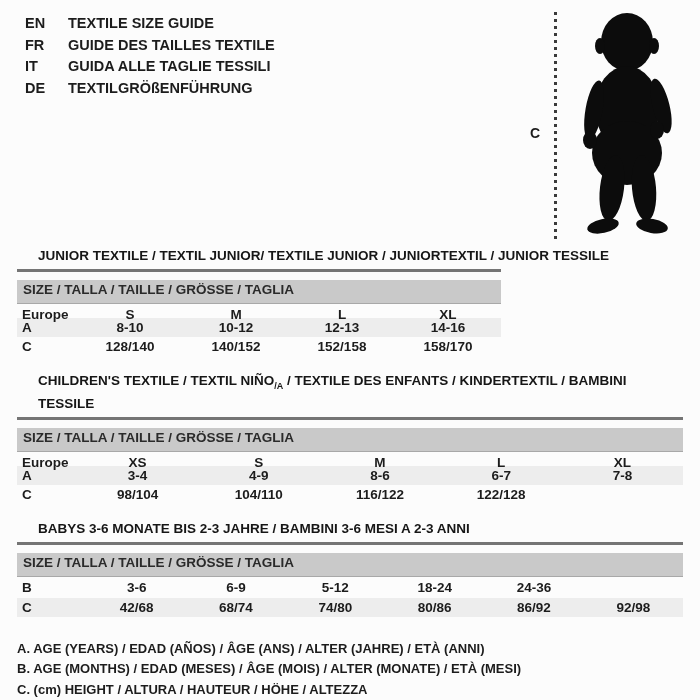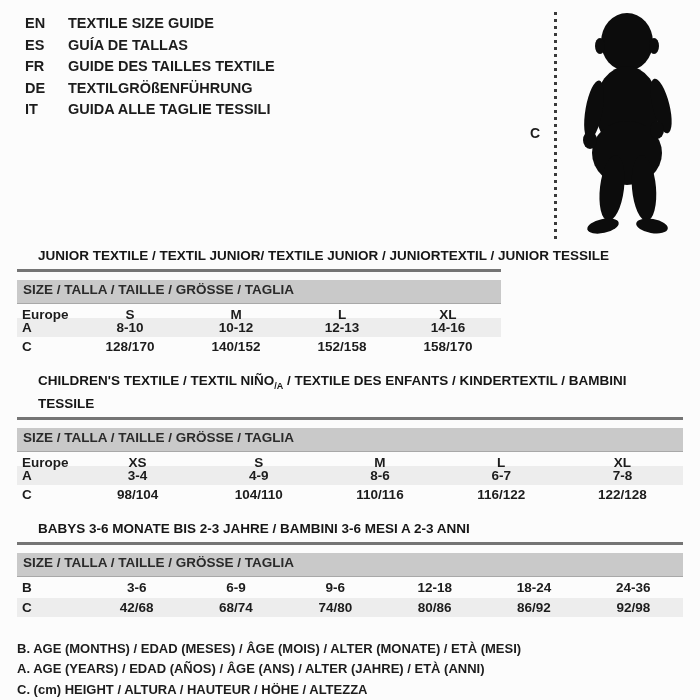--- a/index.html
+++ b/index.html
@@ -45,34 +45,30 @@
 <body>
 
 <div class="page">
 
   <div class="lang-list">
     <div class="lang-row">
       <span class="lang-code">EN</span>
       <span>TEXTILE SIZE GUIDE</span>
     </div>
     <div class="lang-row">
-      <span class="lang-code">ES</span>
-      <span>GUÍA DE TALLAS</span>
-    </div>
-    <div class="lang-row">
       <span class="lang-code">FR</span>
       <span>GUIDE DES TAILLES TEXTILE</span>
     </div>
     <div class="lang-row">
+      <span class="lang-code">IT</span>
+      <span>GUIDA ALLE TAGLIE TESSILI</span>
+    </div>
+    <div class="lang-row">
       <span class="lang-code">DE</span>
       <span>TEXTILGRÖßENFÜHRUNG</span>
-    </div>
-    <div class="lang-row">
-      <span class="lang-code">IT</span>
-      <span>GUIDA ALLE TAGLIE TESSILI</span>
     </div>
   </div>
 
   <div class="figure">
     <span class="c-label">C</span>
     <div class="dotline"></div>
     <svg class="baby" width="124" height="236" viewBox="0 0 124 236">
       <g fill="#0c0c0c">
         <ellipse cx="62" cy="34" rx="26" ry="29"></ellipse>
         <ellipse cx="35" cy="38" rx="5" ry="8"></ellipse>
@@ -107,21 +103,21 @@
         </div>
         <div class="trow data g4 w1 stripe">
           <span class="cell lbl">A</span>
           <span class="cell">8-10</span>
           <span class="cell">10-12</span>
           <span class="cell">12-13</span>
           <span class="cell">14-16</span>
         </div>
         <div class="trow data g4 w1">
           <span class="cell lbl">C</span>
-          <span class="cell">128/170</span>
+          <span class="cell">128/140</span>
           <span class="cell">140/152</span>
           <span class="cell">152/158</span>
           <span class="cell">158/170</span>
         </div>
       </div>
     </div>
 
     <div class="sec">
       <div class="sec-heading"><span>CHILDREN'S TEXTILE / TEXTIL NIÑO</span><span class="sub">/A</span><span> / TEXTILE DES ENFANTS / KINDERTEXTIL / BAMBINI TESSILE</span></div>
       <div class="rule w2"></div>
@@ -140,55 +136,53 @@
           <span class="cell">3-4</span>
           <span class="cell">4-9</span>
           <span class="cell">8-6</span>
           <span class="cell">6-7</span>
           <span class="cell">7-8</span>
         </div>
         <div class="trow data g5 w2">
           <span class="cell lbl">C</span>
           <span class="cell">98/104</span>
           <span class="cell">104/110</span>
-          <span class="cell">110/116</span>
           <span class="cell">116/122</span>
           <span class="cell">122/128</span>
         </div>
       </div>
     </div>
 
     <div class="sec">
       <div class="sec-heading">
         <div>BABYS 3-6 MONATE BIS 2-3 JAHRE / BAMBINI 3-6 MESI A 2-3 ANNI</div>
       </div>
       <div class="rule w2"></div>
       <div>
         <div class="size-bar w2">SIZE / TALLA / TAILLE / GRÖSSE / TAGLIA</div>
         <div class="trow data g6 w2" style="height:21px;line-height:21px;">
           <span class="cell lbl">B</span>
           <span class="cell">3-6</span>
           <span class="cell">6-9</span>
-          <span class="cell">9-6</span>
-          <span class="cell">12-18</span>
+          <span class="cell">5-12</span>
           <span class="cell">18-24</span>
           <span class="cell">24-36</span>
         </div>
         <div class="trow data g6 w2 stripe">
           <span class="cell lbl">C</span>
           <span class="cell">42/68</span>
           <span class="cell">68/74</span>
           <span class="cell">74/80</span>
           <span class="cell">80/86</span>
           <span class="cell">86/92</span>
           <span class="cell">92/98</span>
         </div>
       </div>
     </div>
 
     <div class="footnotes">
+      <div>A. AGE (YEARS) / EDAD (AÑOS) / ÂGE (ANS) / ALTER (JAHRE) / ETÀ (ANNI)</div>
       <div>B. AGE (MONTHS) / EDAD (MESES) / ÂGE (MOIS) / ALTER (MONATE) / ETÀ (MESI)</div>
-      <div>A. AGE (YEARS) / EDAD (AÑOS) / ÂGE (ANS) / ALTER (JAHRE) / ETÀ (ANNI)</div>
       <div>C. (cm) HEIGHT / ALTURA / HAUTEUR / HÖHE / ALTEZZA</div>
     </div>
 
   </div>
 </div>
 
 </body></html>

